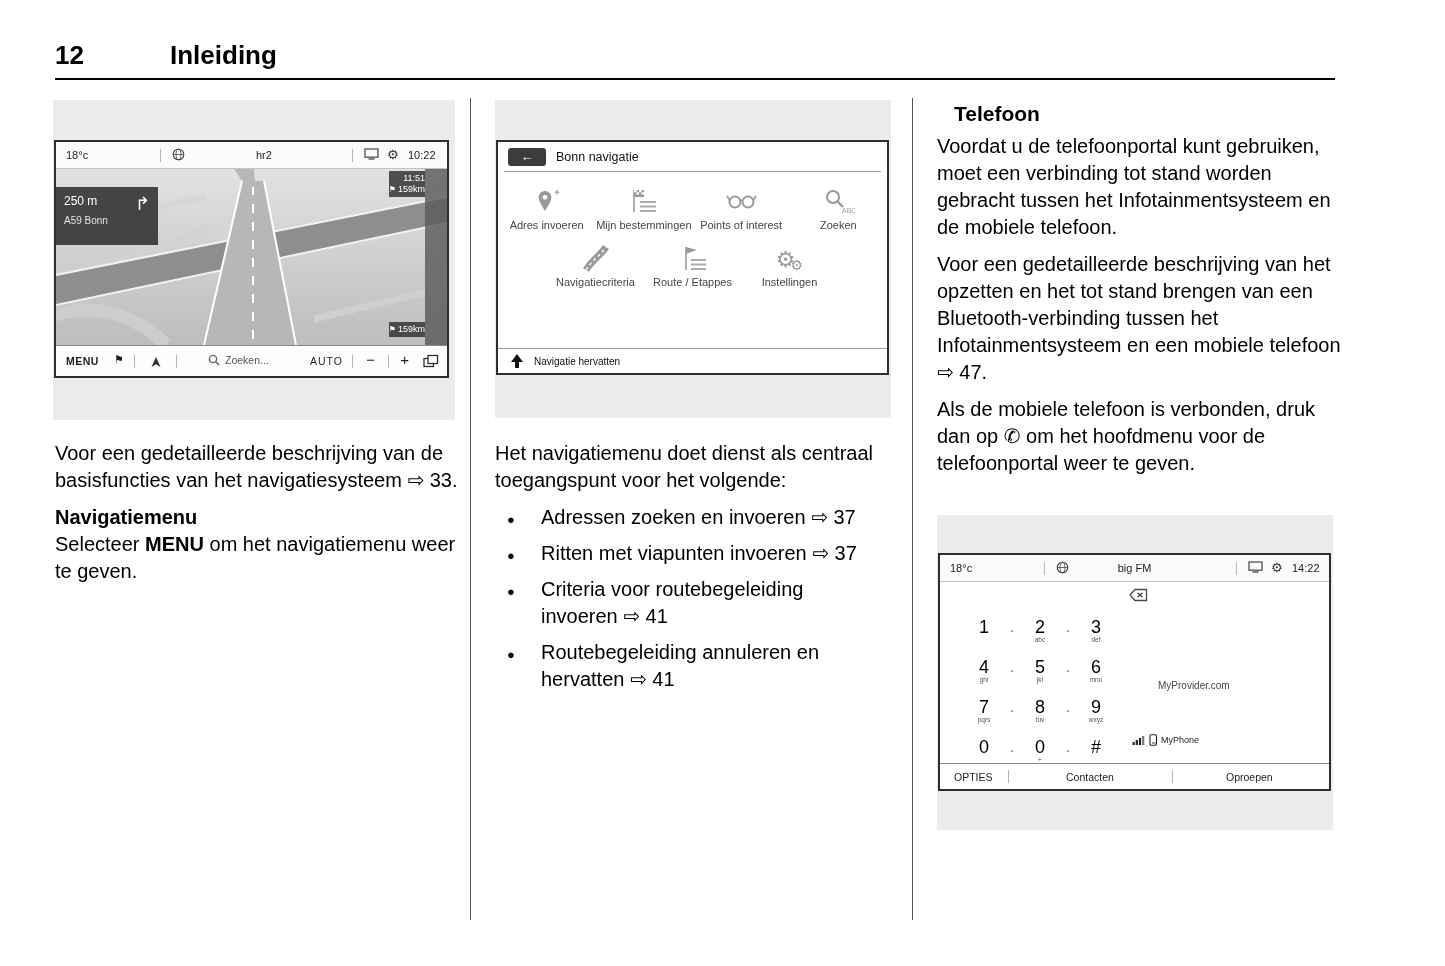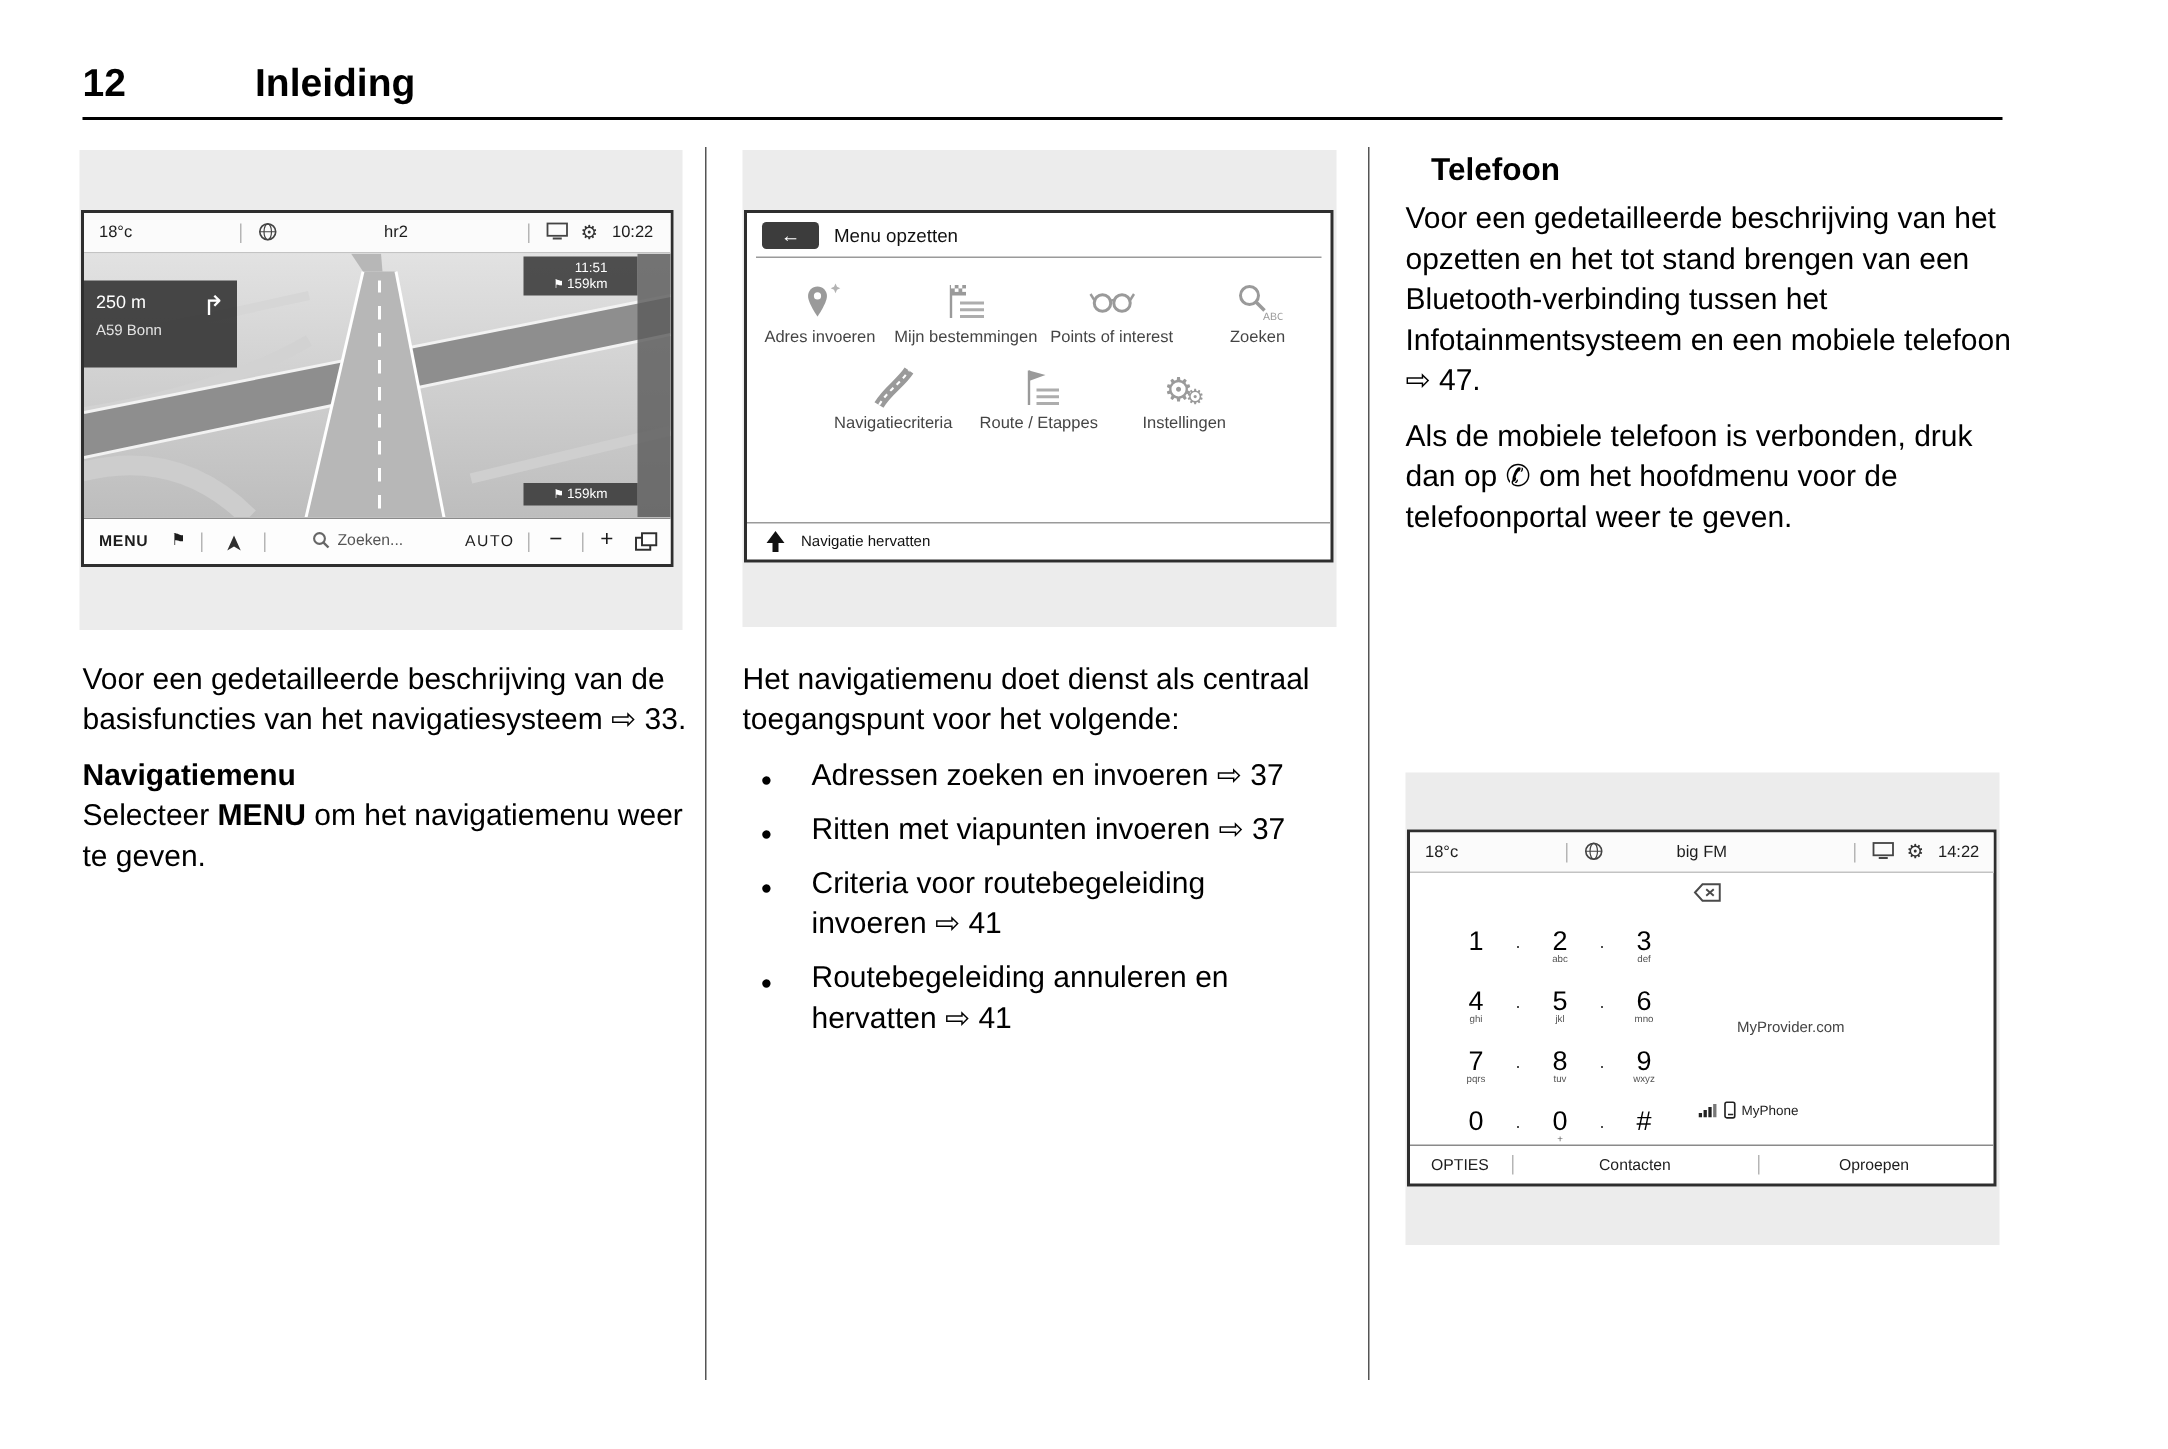--- a/index.html
+++ b/index.html
@@ -42,21 +42,21 @@
   .gear-glyph { font-size:13px; color:#333; top:5px; }
 
   
   .nav-map { position:relative; height:176px; overflow:hidden; }
   .map-bg  { position:absolute; left:0; top:0; }
   .maneuver { position:absolute; left:0; top:18px; width:102px; height:58px; background:rgba(52,52,52,0.9);
               color:#fff; padding:7px 8px 0 8px; display:flex; justify-content:space-between; }
   .m-dist { font-size:12px; }
   .m-road { font-size:10px; margin-top:7px; color:#e3e3e3; }
   .m-arrow { font-size:18px; line-height:20px; }
-  .map-label { position:absolute; background:rgba(52,52,52,0.85); color:#fff; font-size:9px; line-height:11px; padding:2px 20px; }
+  .map-label { position:absolute; background:rgba(52,52,52,0.85); color:#fff; font-size:9px; line-height:11px; padding:2px 0; }
   .label-eta { right:22px; top:2px; text-align:right; }
   .label-dist-b { right:22px; bottom:8px; }
   .flag-glyph { font-size:8px; margin-right:2px; }
 
   
   .nav-bottombar { position:relative; height:31px; border-top:1px solid #8a8a8a; background:#fdfdfd; font-size:11px; color:#1d1d1d; }
   .bb-item { position:absolute; top:9px; white-space:nowrap; }
   .bb-sep  { position:absolute; top:9px; width:1px; height:13px; background:#b5b5b5; }
   .bb-menu { font-weight:bold; font-size:10.5px; letter-spacing:0.5px; }
   .bb-auto { font-size:10.5px; letter-spacing:1px; }
@@ -225,21 +225,21 @@
   <p>Voor een gedetailleerde beschrijving van de basisfuncties van het navigatiesysteem ⇨&nbsp;33.</p>
   <p class="sub-heading">Navigatiemenu</p>
   <p><span>Selecteer </span><span class="inline-bold">MENU</span><span> om het navigatiemenu weer te geven.</span></p>
 </div>
 
 <div class="figure fig-menu">
   <div class="shot menu-shot">
 
     <div class="menu-titlebar">
       <span class="back-btn"><span>←</span></span>
-      <span class="menu-title">Menu opzetten</span>
+      <span class="menu-title">Bonn navigatie</span>
       <span class="title-rule"></span>
     </div>
 
     <div class="menu-row menu-row1">
       <div class="menu-item">
         <div class="mi-icon">
           <svg width="34" height="30" viewBox="0 0 34 30">
               <path d="M15 5c-3.5 0-6.3 2.8-6.3 6.3C8.7 16 15 25 15 25s6.3-9 6.3-13.7C21.3 7.8 18.5 5 15 5z" fill="#9a9a9a"></path>
               <circle cx="15" cy="11.3" r="2.4" fill="#ffffff"></circle>
               <path d="M27 3l1 2.2 2.2 1-2.2 1L27 9.5l-1-2.3-2.2-1 2.2-1z" fill="#b3b3b3"></path>
@@ -333,20 +333,21 @@
   <ul class="bullet-list">
     <li><span class="bullet">●</span><span>Adressen zoeken en invoeren ⇨&nbsp;37</span></li>
     <li><span class="bullet">●</span><span>Ritten met viapunten invoeren ⇨&nbsp;37</span></li>
     <li><span class="bullet">●</span><span>Criteria voor routebegeleiding invoeren ⇨&nbsp;41</span></li>
     <li><span class="bullet">●</span><span>Routebegeleiding annuleren en hervatten ⇨&nbsp;41</span></li>
   </ul>
 </div>
 
 <div class="textcol col3-text">
   <div class="col-heading">Telefoon</div>
+  <p>Voordat u de telefoonportal kunt gebruiken, moet een verbinding tot stand worden gebracht tussen het Infotainmentsysteem en de mobiele telefoon.</p>
   <p>Voor een gedetailleerde beschrijving van het opzetten en het tot stand brengen van een Bluetooth-verbinding tussen het Infotainmentsysteem en een mobiele telefoon ⇨&nbsp;47.</p>
   <p><span>Als de mobiele telefoon is verbonden, druk dan op </span><span>✆</span><span> om het hoofdmenu voor de telefoonportal weer te geven.</span></p>
 </div>
 
 <div class="figure fig-phone">
   <div class="shot phone-shot">
 
     <div class="statusbar">
       <span class="sb-item" style="left:10px">18°c</span>
       <span class="sb-sep" style="left:104px"></span>

